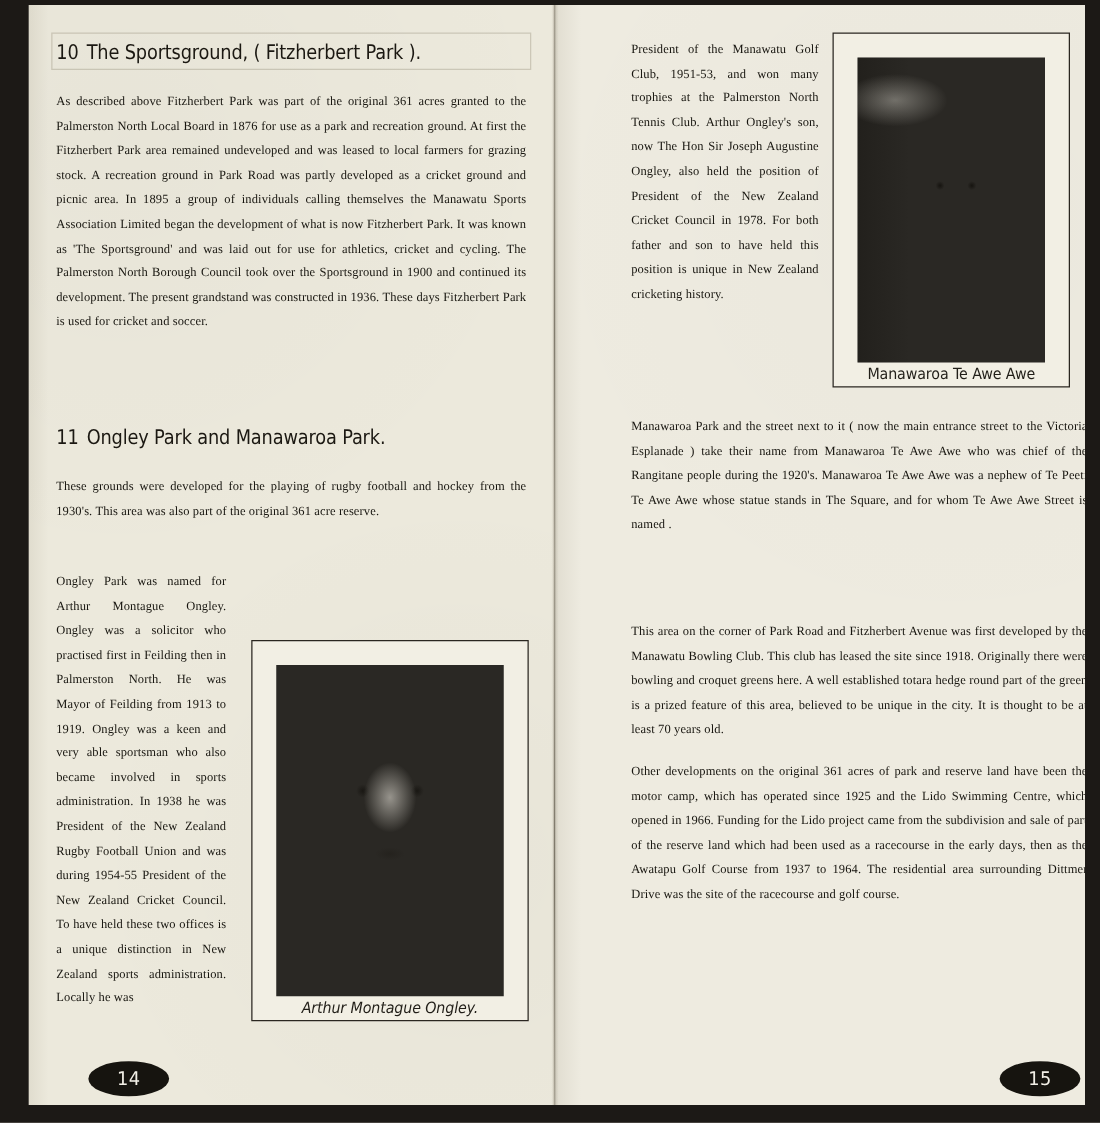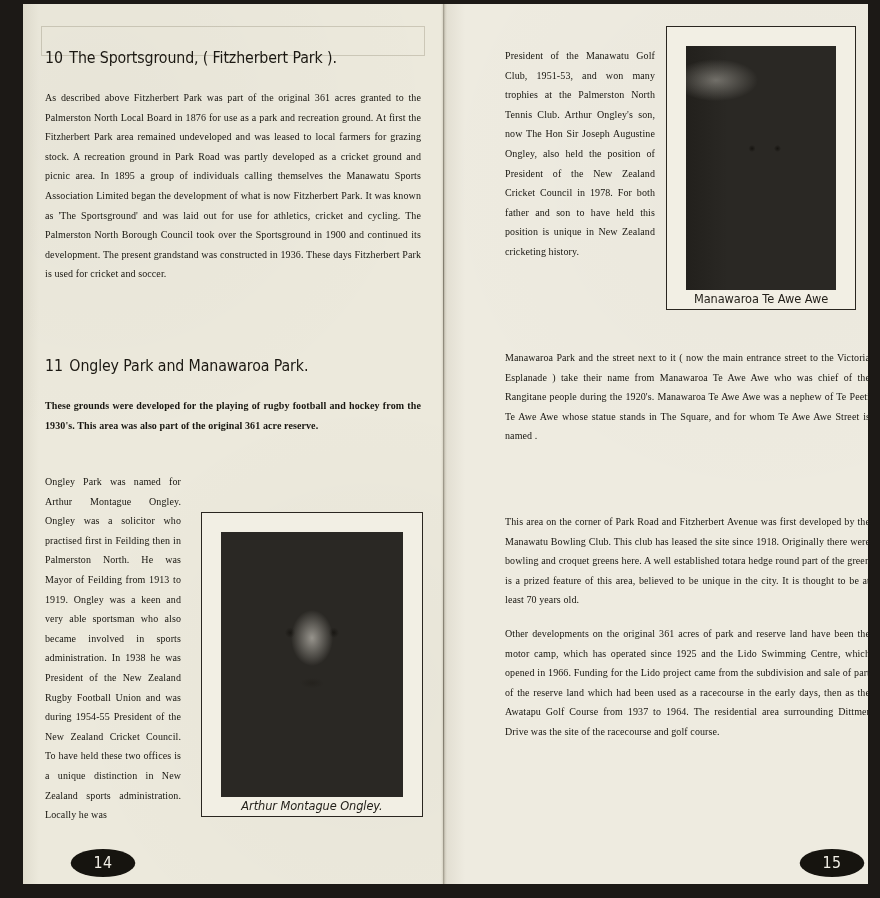--- a/index.html
+++ b/index.html
@@ -91,21 +91,20 @@
   .scan-artifact {
     position: absolute;
     border: 1px solid rgba(130,122,98,.30);
     pointer-events: none;
   }
 
   
   .col {
     position: absolute;
     color: #17150f;
-    margin-top: 16px;
   }
   p.body {
     margin: 0 0 14px 0;
     font-size: 10px;
     line-height: 19.6px;
     text-align: justify;
     text-justify: inter-word;
     letter-spacing: .1px;
   }
   p.body:last-child { margin-bottom: 0; }
@@ -228,21 +227,21 @@
       <div class="col" style="left:22px; top:68px; width:376px;">
         <p class="body">As described above Fitzherbert Park was part of the original 361 acres granted to the Palmerston North Local Board in 1876 for use as a park and recreation ground.  At first the Fitzherbert Park area remained undeveloped and was leased to local farmers for grazing stock.  A recreation ground in Park Road was partly developed as a cricket ground and picnic area.  In 1895 a group of individuals calling themselves the Manawatu Sports Association Limited began the development of what is now Fitzherbert Park.  It was known as 'The Sportsground' and was laid out for use for athletics, cricket and cycling. The Palmerston North Borough Council took over the Sportsground in 1900 and continued its development.  The present grandstand was constructed in 1936.  These days Fitzherbert Park is used for cricket and soccer.</p>
       </div>
 
       <div class="col" style="left:22px; top:336px; width:376px;">
         <h2 class="heading">
           <span class="num">11</span><span>Ongley Park and Manawaroa Park.</span>
         </h2>
       </div>
 
-      <div class="col" style="left:22px; top:376px; width:376px;font-weight:bold;">
+      <div class="col" style="left:22px; top:376px; width:376px;">
         <p class="body">These grounds  were developed for the playing of rugby football and hockey from the 1930's. This area was also part of the original 361 acre reserve.</p>
       </div>
 
       <div class="col" style="left:22px; top:452px; width:376px; height:392px;">
         <div style="float:right; width:230px; height:352px; margin:46px 0 0 10px;"></div>
         <p class="body">Ongley Park was named for Arthur Montague Ongley.  Ongley was a solicitor who practised first in Feilding then in Palmerston North.  He was Mayor of Feilding from 1913 to 1919.  Ongley was a keen and very able sportsman who also became involved in sports administration.  In 1938 he was President of the New Zealand Rugby Football Union and was during 1954-55 President of the New Zealand Cricket Council.  To have held these two offices is a unique distinction in New Zealand sports administration.  Locally he was</p>
       </div>
 
       <div class="photo" style="left:178px; top:508px; width:222px; height:305px;font-style:italic;">
         <div class="plate portrait-ongley"></div>

